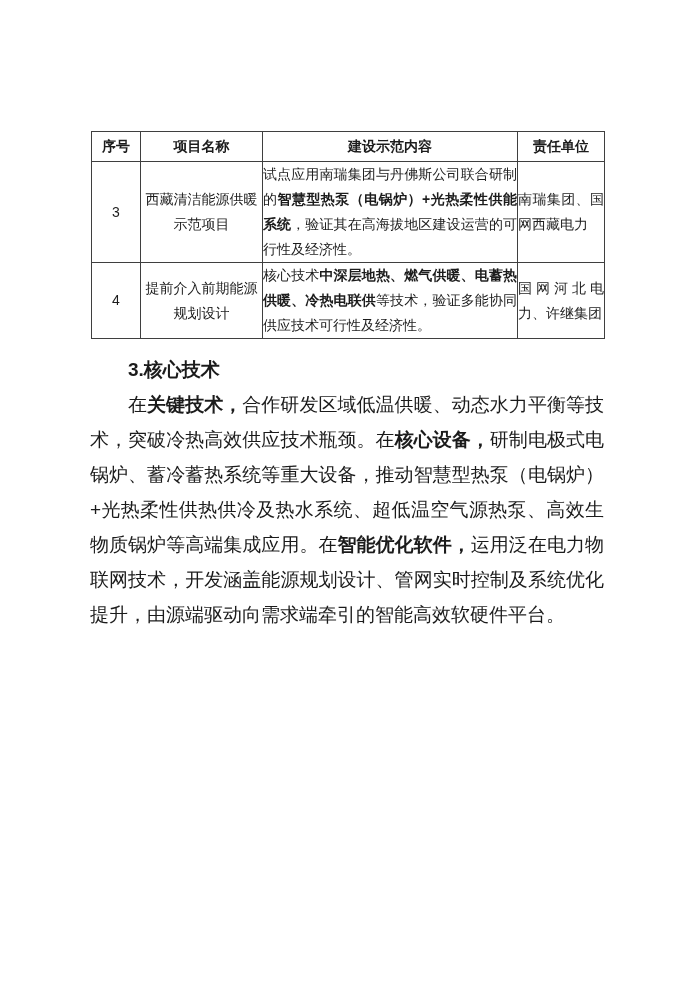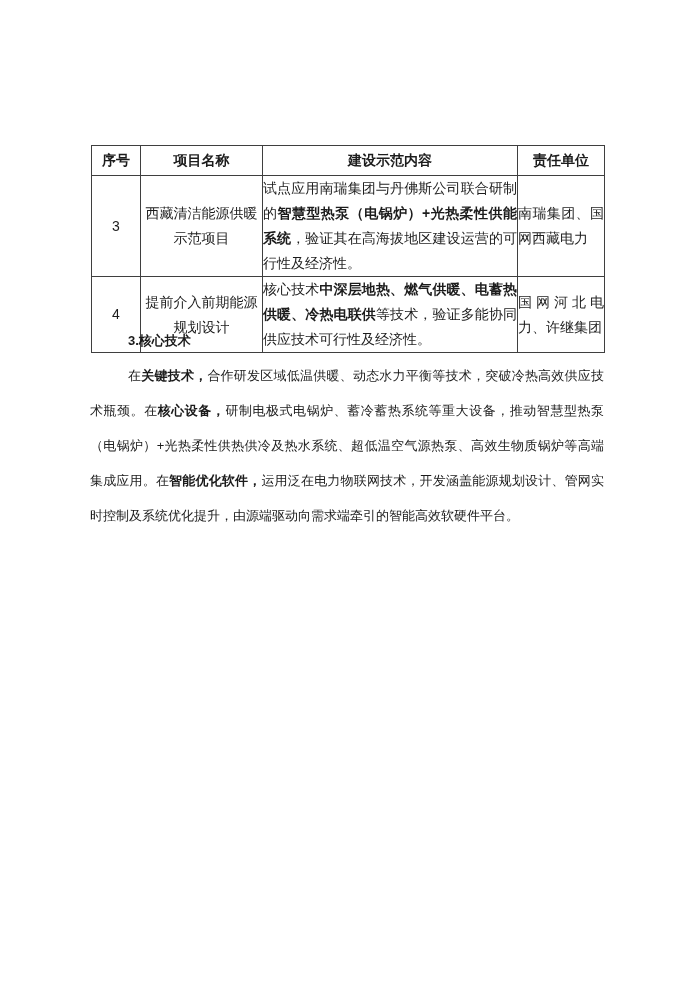--- a/index.html
+++ b/index.html
@@ -7,21 +7,21 @@
     width: 694px; height: 982px;
     background: #ffffff;
     position: relative;
     font-family: "Liberation Sans", "DejaVu Sans", sans-serif;
     color: #1c1c1c;
   }
   .page { position: absolute; inset: 0; background: #ffffff; }
 
   
   .doc-table {
-    position: absolute; left: 91px; top: 145px;
+    position: absolute; left: 91px; top: 131px;
     width: 513px;
     border-collapse: collapse; table-layout: fixed;
     font-size: 14px; line-height: 25px;
     color: #1c1c1c;
   }
   .doc-table th, .doc-table td {
     border: 1px solid #3f3f3f;
     vertical-align: middle;
     padding: 0;
     overflow: hidden;
@@ -34,23 +34,23 @@
   .c-name  { text-align: center; padding: 0 2px; }
   .c-content, .c-unit {
     text-align: justify;
     text-justify: inter-character;
     padding: 0 1px;
   }
   .doc-table b, .body-text b { font-weight: bold; }
 
   
   .body-text {
-    position: absolute; left: 90px; top: 323px;
+    position: absolute; left: 90px; top: 352px;
     width: 514px;
-    font-size: 13px; line-height: 35px;
+    font-size: 19px; line-height: 35px;
     text-align: justify;
     text-justify: inter-character;
     color: #1b1b1b;
   }
   .heading { font-weight: bold; text-indent: 38px; }
   .para { margin: 0; text-indent: 38px; }
 </style>
 </head>
 <body>
 

